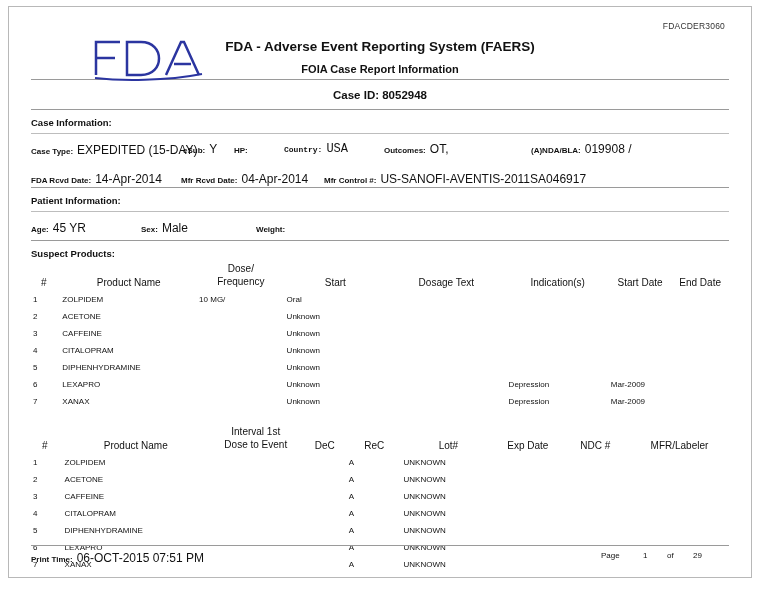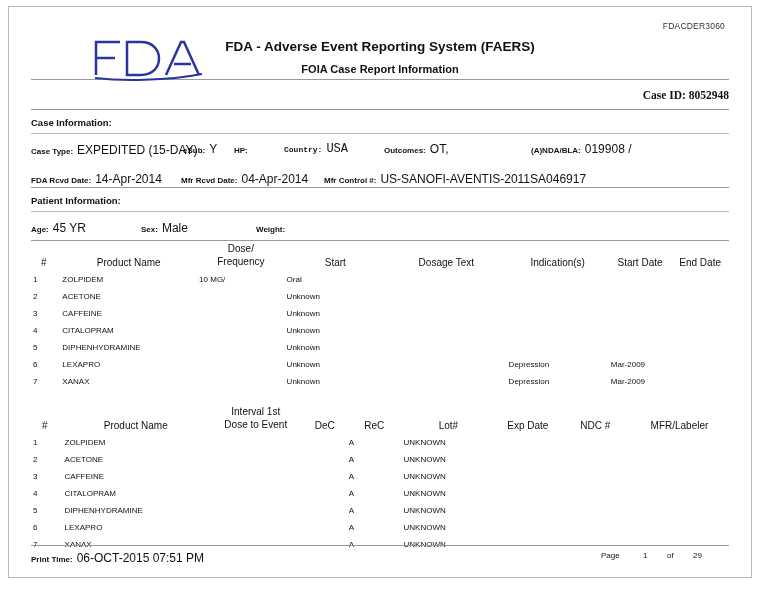--- a/index.html
+++ b/index.html
@@ -71,26 +71,25 @@
     margin-top: 9px;
     font-size: 11px;
     font-weight: bold;
     color: #111;
   }
   .rule {
     border-top: 1px solid #9a9a9a;
     margin: 0;
   }
   .case-id {
-    text-align: right;
+    text-align: center;
     font-size: 11.5px;
     font-weight: bold;
     color: #111;
     padding: 9px 0 8px 0;
-    font-family: Liberation Serif, serif;
   }
 
   .section-label {
     font-size: 9.5px;
     font-weight: bold;
     color: #111;
     padding: 7px 0 5px 0;
   }
   .thin-rule {
     border-top: 1px solid #bdbdbd;
@@ -267,20 +266,21 @@
         <div class="field" style="left:110px; top:2px;">
           <span class="lbl">Sex:</span><span class="val">Male</span>
         </div>
         <div class="field" style="left:225px; top:2px;">
           <span class="lbl">Weight:</span><span class="val"></span>
         </div>
       </div>
 
       <div class="rule"></div>
 
+      <div class="section-label" style="padding-bottom:2px;">Suspect Products:</div>
 
       <table class="grid">
         <thead>
           <tr>
             <th class="col-num">#</th>
             <th class="col-prod">Product Name</th>
             <th class="col-dose th-twoline">
               <span>Dose/</span><br>
               <span>Frequency</span>
             </th>

